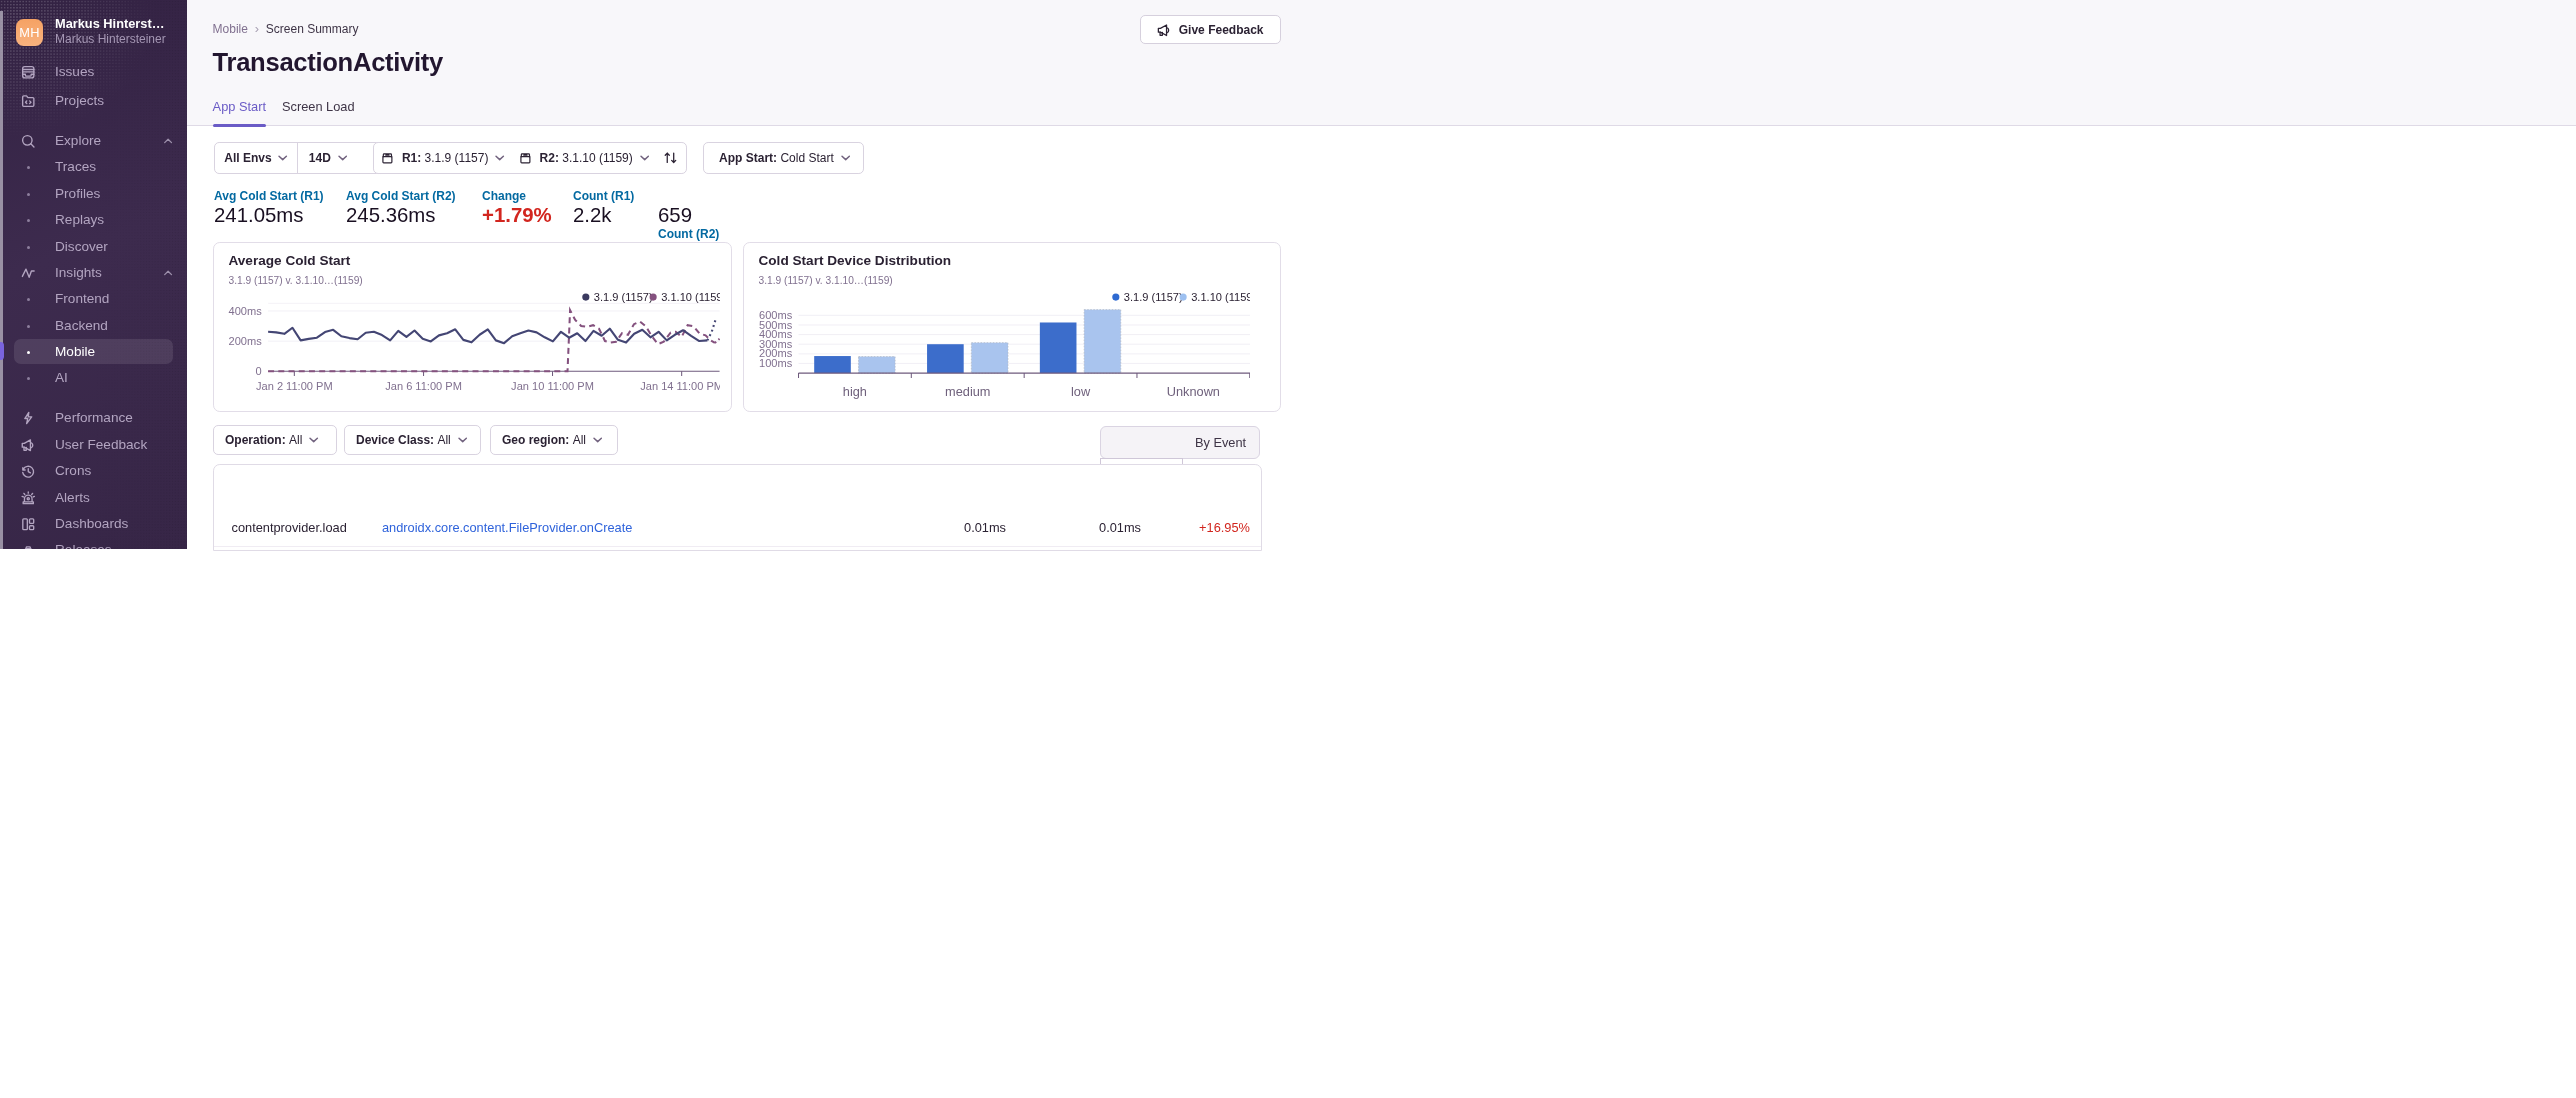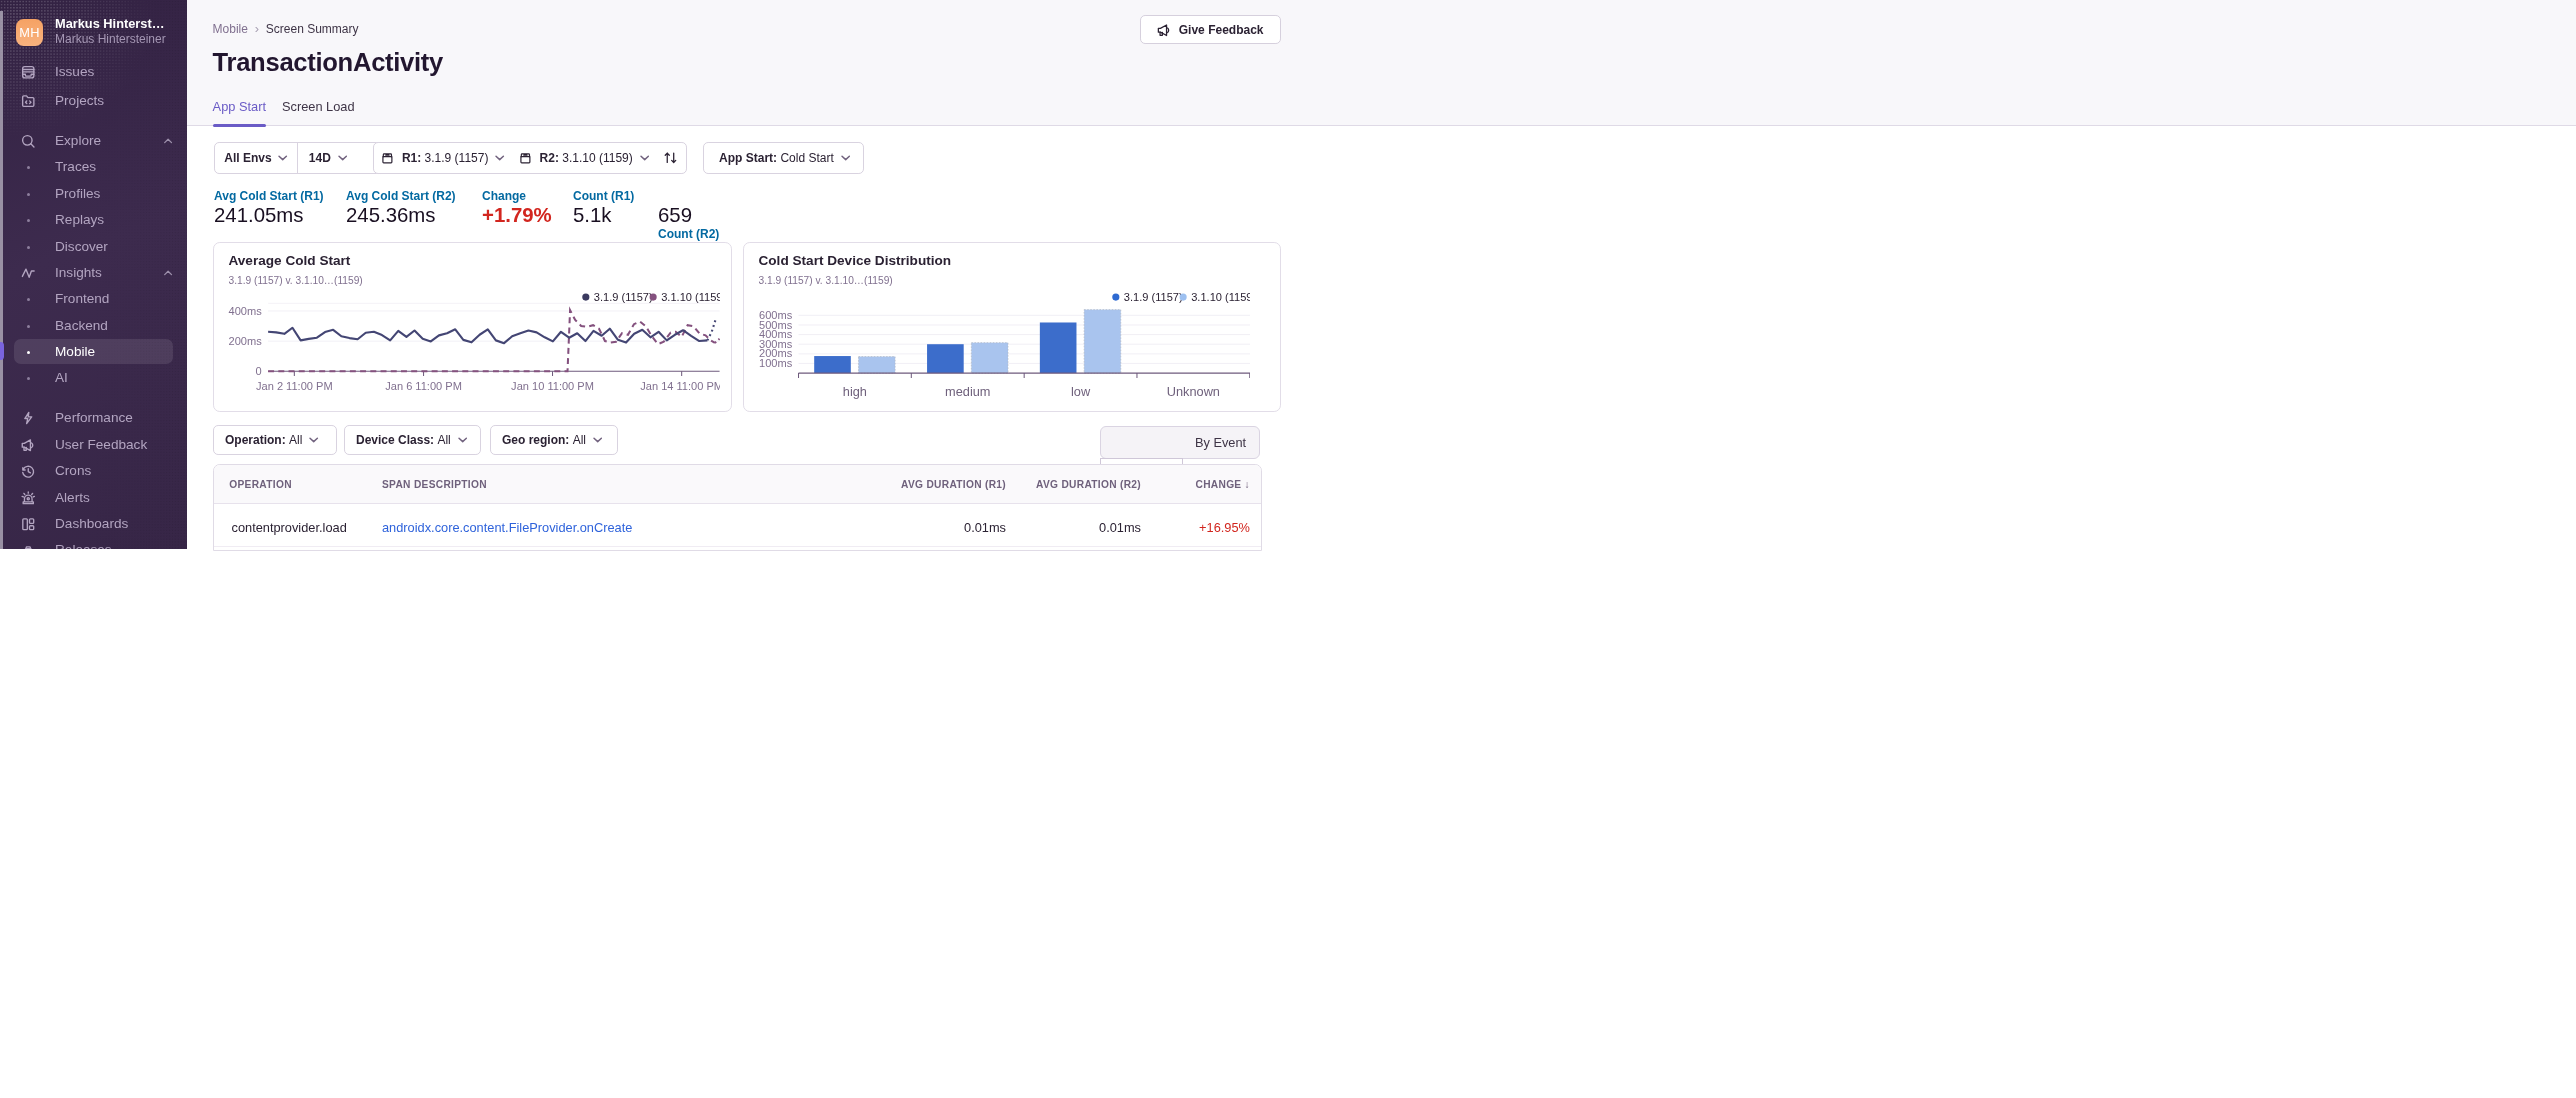--- a/index.html
+++ b/index.html
@@ -216,21 +216,21 @@
 </div>
 
 <div class="mlab" style="left:214px;">Avg Cold Start (R1)</div>
 <div class="mlab" style="left:346px;">Avg Cold Start (R2)</div>
 <div class="mlab" style="left:482px;">Change</div>
 <div class="mlab" style="left:573px;">Count (R1)</div>
 <div class="mlab" style="left:658px;margin-top:38px;">Count (R2)</div>
 <div class="mval" style="left:214px;">241.05ms</div>
 <div class="mval" style="left:346px;">245.36ms</div>
 <div class="mval" style="left:482px; color:#d2261f; font-weight:bold;">+1.79%</div>
-<div class="mval" style="left:573px;">5.1k</div>
+<div class="mval" style="left:573px;">2.2k</div>
 <div class="mval" style="left:658px;">659</div>
 
 <div class="card" style="left:213px; top:242px; width:519px; height:170px;">
   <div class="ctitle">Average Cold Start</div>
   <div class="csub">3.1.9 (1157) v. 3.1.10…(1159)</div>
   <svg width="506" height="168" viewBox="0 0 594 197" style="position:absolute;left:0;top:0;">
 
     <line x1="63.5" y1="70.7" x2="593.5" y2="70.7" stroke="#f3f0f6" stroke-width="1"></line>
     <line x1="63.5" y1="79.7" x2="593.5" y2="79.7" stroke="#efecf3" stroke-width="1"></line>
     <line x1="63.5" y1="115.1" x2="593.5" y2="115.1" stroke="#efecf3" stroke-width="1"></line>
@@ -328,27 +328,20 @@
           <path d="M1.2 1.4 L5.5 5.4 L9.8 1.4" stroke="#71627e" stroke-width="1.7" fill="none" stroke-linecap="round" stroke-linejoin="round"></path>
         </svg>
       </span></div>
 </div>
 <div id="bytoggle">
   <div id="byspans">By Spans</div>
   <div id="byevent">By Event</div>
 </div>
 
 <div id="tbl">
-  <div id="thead">
-    <div class="th" style="left:15.3px;">OPERATION</div>
-    <div class="th" style="left:168px;">SPAN DESCRIPTION</div>
-    <div class="th" style="left:667px; width:125px; text-align:right;">AVG DURATION (R1)</div>
-    <div class="th" style="left:802px; width:125px; text-align:right;">AVG DURATION (R2)</div>
-    <div class="th" style="left:937px; width:99px; text-align:right;">CHANGE <span style="font-weight:normal;color:#71627e;">↓</span></div>
-  </div>
   <div class="td" style="left:17.5px;">contentprovider.load</div>
   <div class="td" style="left:168px; color:#2f63db;">androidx.core.content.FileProvider.onCreate</div>
   <div class="td" style="left:667px; width:125px; text-align:right;">0.01ms</div>
   <div class="td" style="left:802px; width:125px; text-align:right;">0.01ms</div>
   <div class="td" style="left:937px; width:99px; text-align:right; color:#d2261f;">+16.95%</div>
   <div id="row2border"></div>
 </div>
 
 
 </body></html>

